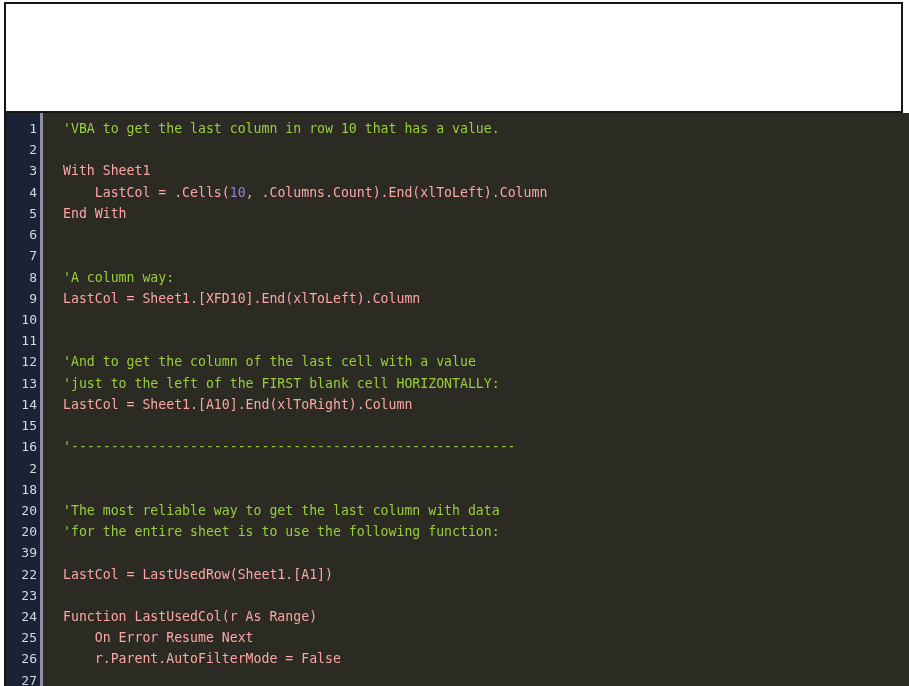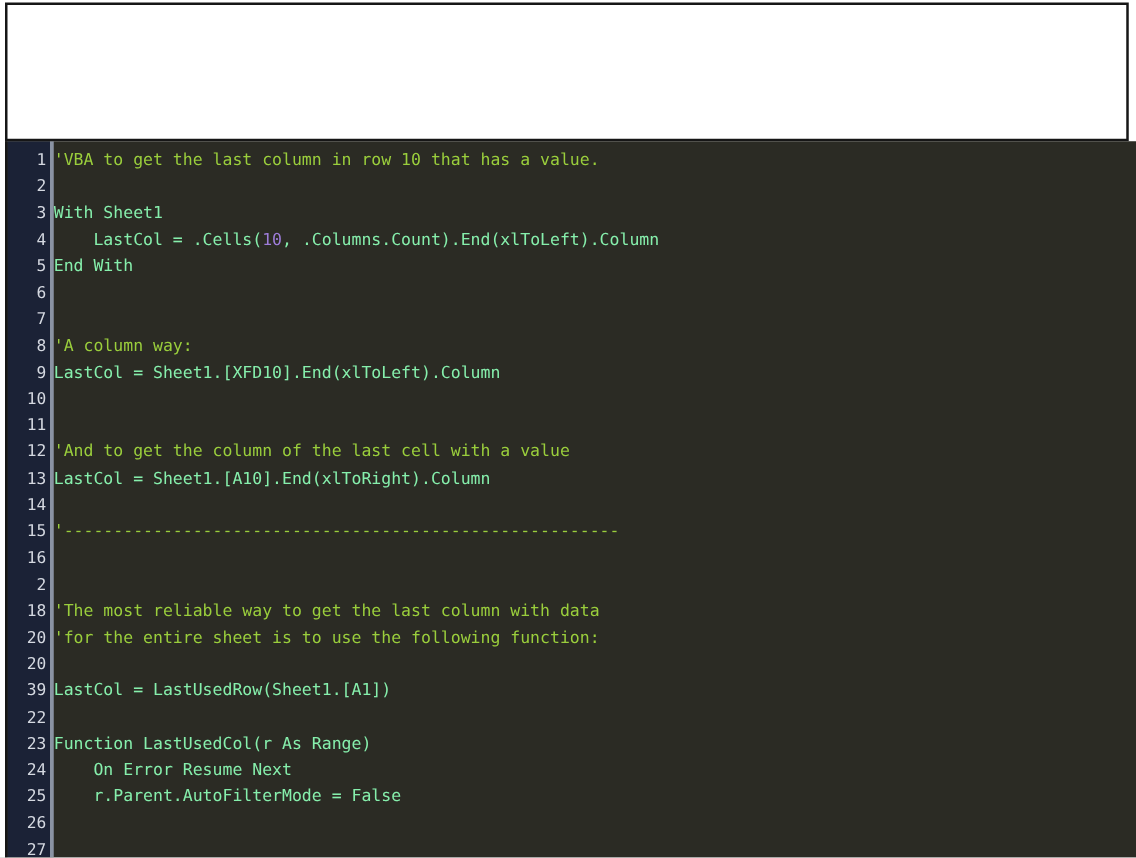--- a/index.html
+++ b/index.html
@@ -80,39 +80,38 @@
 
   #gutter-sep {
     flex: 0 0 3px;
     width: 3px;
     background: #8a93a3;
   }
 
   #code-area {
     flex: 1 1 auto;
     padding-top: 5px;
-    padding-left: 0;
+    padding-left: 20px;
     box-sizing: border-box;
     overflow: hidden;
-    border-radius: 12px;
   }
 
   .cl {
     height: 21.22px;
     line-height: 21.22px;
     font-size: 13.2px;
     white-space: pre;
     color: #f2f2ee;
     font-family: "DejaVu Sans Mono", monospace;
     letter-spacing: 0px;
   }
 
   .cmt { color: #9ace3c; }
   .num { color: #9d7cd8; }
-  .code { color: #86efac; }
+  .code { color: #fca5a5; }
 </style>
 </head>
 <body>
 
 <div id="page">
 
   <div id="left-margin-strip"></div>
 
   <div id="doc-panel"></div>
 
@@ -153,20 +152,21 @@
         <div class="cl"><span class="code">With Sheet1</span></div>
         <div class="cl"><span class="code">    LastCol = .Cells(</span><span class="num">10</span><span class="code">, .Columns.Count).End(xlToLeft).Column</span></div>
         <div class="cl"><span class="code">End With</span></div>
         <div class="cl">&nbsp;</div>
         <div class="cl">&nbsp;</div>
         <div class="cl"><span class="cmt">'A column way:</span></div>
         <div class="cl"><span class="code">LastCol = Sheet1.[XFD10].End(xlToLeft).Column</span></div>
         <div class="cl">&nbsp;</div>
         <div class="cl">&nbsp;</div>
         <div class="cl"><span class="cmt">'And to get the column of the last cell with a value</span></div>
+        <div class="cl"><span class="cmt">'just to the left of the FIRST blank cell HORIZONTALLY:</span></div>
         <div class="cl"><span class="code">LastCol = Sheet1.[A10].End(xlToRight).Column</span></div>
         <div class="cl">&nbsp;</div>
         <div class="cl"><span class="cmt">'--------------------------------------------------------</span></div>
         <div class="cl">&nbsp;</div>
         <div class="cl">&nbsp;</div>
         <div class="cl"><span class="cmt">'The most reliable way to get the last column with data</span></div>
         <div class="cl"><span class="cmt">'for the entire sheet is to use the following function:</span></div>
         <div class="cl">&nbsp;</div>
         <div class="cl"><span class="code">LastCol = LastUsedRow(Sheet1.[A1])</span></div>
         <div class="cl">&nbsp;</div>

